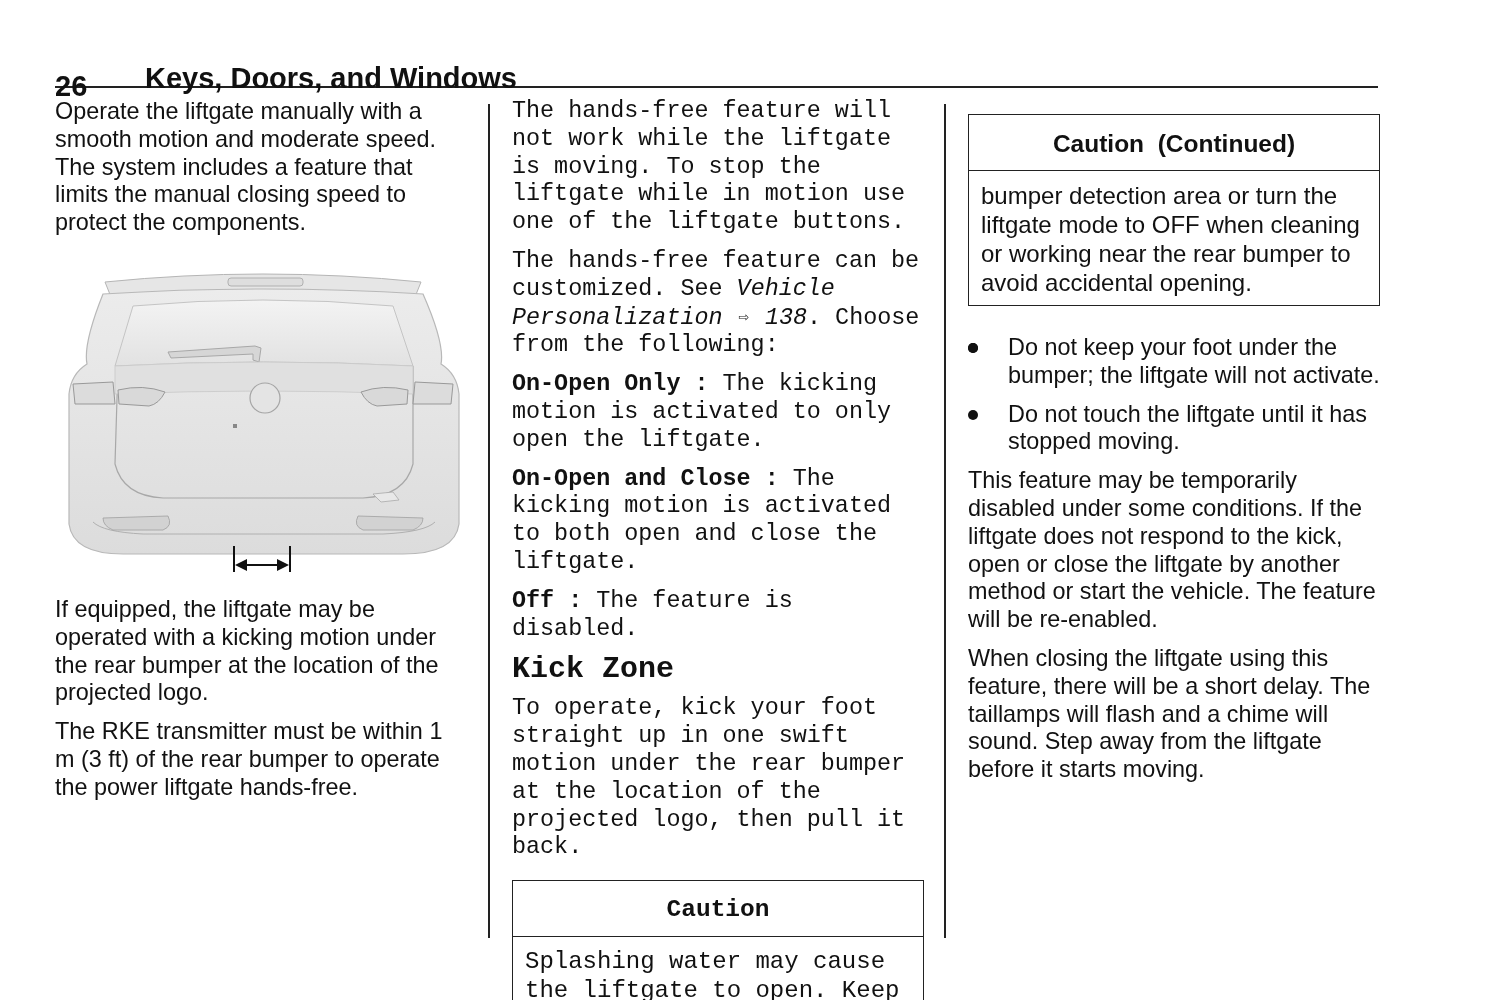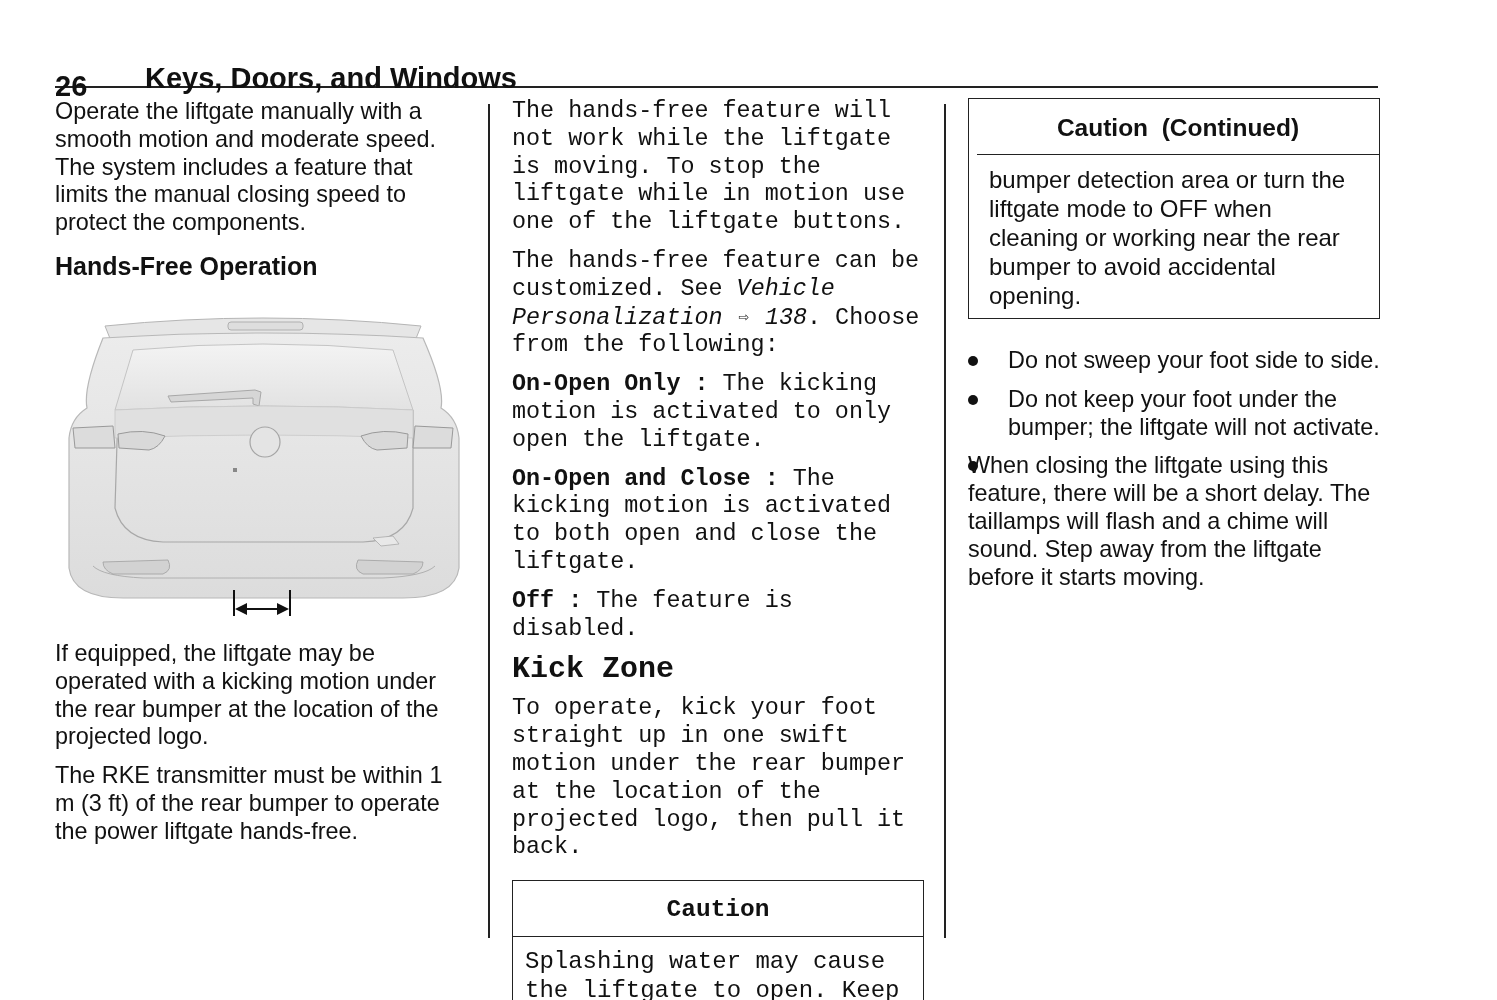--- a/index.html
+++ b/index.html
@@ -51,21 +51,20 @@
 <div class="header">
   <span class="num">26</span>
   <span class="title">Keys, Doors, and Windows</span>
 </div>
 
 <div class="divider div1"></div>
 <div class="divider div2"></div>
 
 <div class="col col1">
   <p>Operate the liftgate manually with a smooth motion and moderate speed. The system includes a feature that limits the manual closing speed to protect the components.</p>
-  <h2>Hands-Free Operation</h2>
   <div class="figure">
     <svg width="400" height="330" viewBox="0 0 400 330">
       <defs>
         <linearGradient id="body" x1="0" y1="0" x2="0" y2="1">
           <stop offset="0" stop-color="#ececec"></stop>
           <stop offset="1" stop-color="#dcdcdc"></stop>
         </linearGradient>
         <linearGradient id="glass" x1="0" y1="0" x2="0" y2="1">
           <stop offset="0" stop-color="#f3f3f3"></stop>
           <stop offset="1" stop-color="#e2e2e2"></stop>
@@ -123,25 +122,26 @@
   <div class="caution" style="margin-top:18px;">
     <div class="ctitle">Caution</div>
     <div class="cbody">
       <p>Splashing water may cause the liftgate to open. Keep the RKE transmitter away from the rear</p>
       <div class="cont">(Continued)</div>
     </div>
   </div>
 </div>
 
 <div class="col col3">
-  <div class="caution" style="margin-top:0;padding-left:8px;">
+  <div class="caution" style="margin-top:16px;">
     <div class="ctitle" style="white-space:pre;">Caution  (Continued)</div>
     <div class="cbody">
       <p>bumper detection area or turn the liftgate mode to OFF when cleaning or working near the rear bumper to avoid accidental opening.</p>
     </div>
   </div>
   <ul class="bullets">
-    <li><span class="dot"></span><span>Do not sweep your foot side to side.</span></li>
+    <li><span class="dot"></span></li>
     <li><span class="dot"></span><span>Do not keep your foot under the bumper; the liftgate will not activate.</span></li>
-    <li><span class="dot"></span></li>
+    <li><span class="dot"></span><span>Do not touch the liftgate until it has stopped moving.</span></li>
   </ul>
+  <p>This feature may be temporarily disabled under some conditions. If the liftgate does not respond to the kick, open or close the liftgate by another method or start the vehicle. The feature will be re-enabled.</p>
   <p>When closing the liftgate using this feature, there will be a short delay. The taillamps will flash and a chime will sound. Step away from the liftgate before it starts moving.</p>
 </div>
 
 </body></html>

